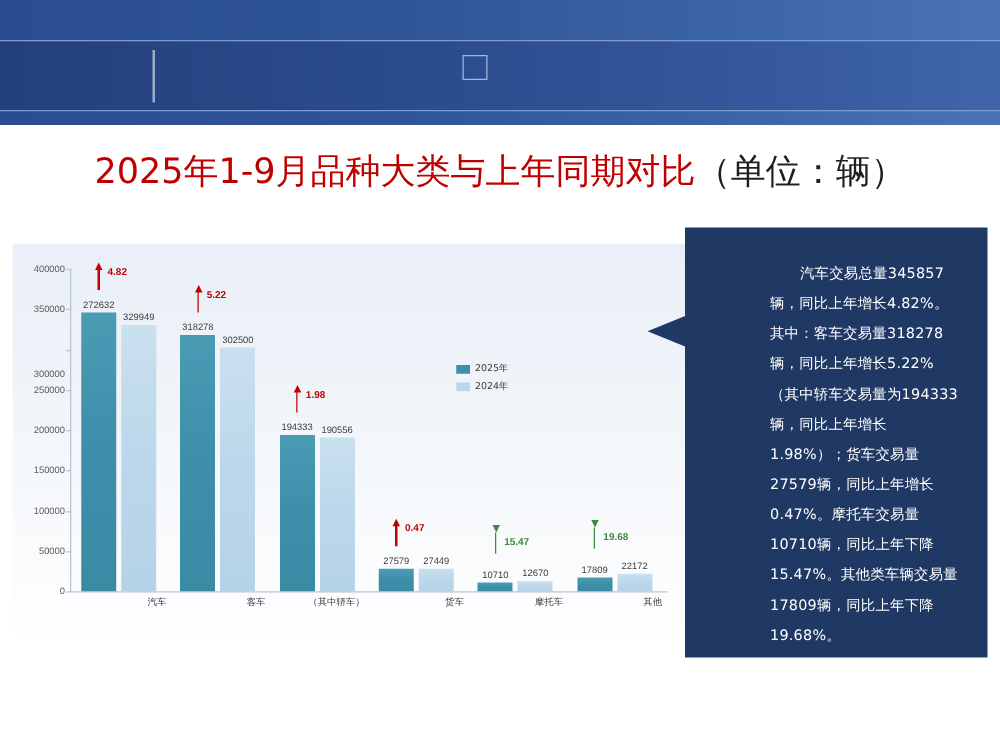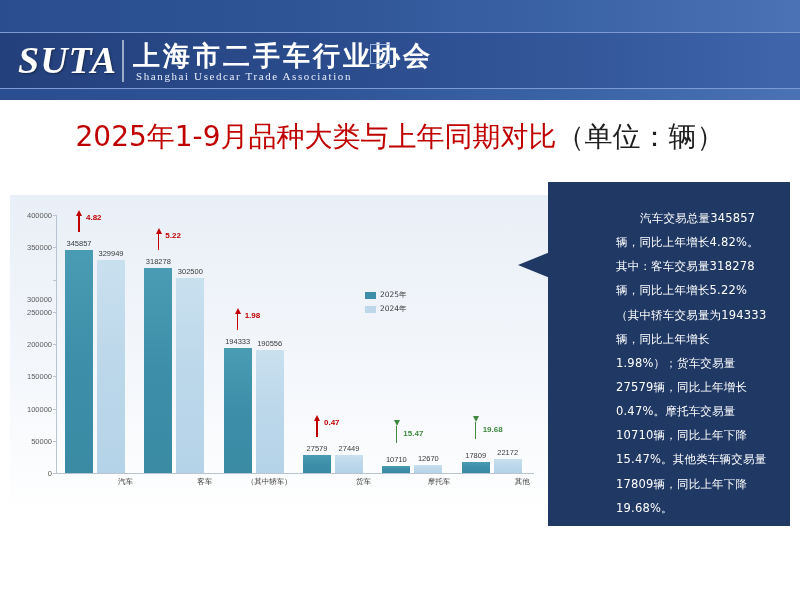--- a/index.html
+++ b/index.html
@@ -242,24 +242,21 @@
     border-top: 13px solid transparent;
     border-bottom: 13px solid transparent;
     border-right: 32px solid #1f3864;
   }
 </style>
 </head>
 <body>
 
 <div class="banner">
   <div class="banner-inner"></div>
-  <div class="suta-logo">SUTA</div>
   <div class="logo-divider"></div>
-  <div class="org-cn">上海市二手车行业协会</div>
-  <div class="org-en">Shanghai Usedcar Trade Association</div>
   <div class="banner-box"></div>
 </div>
 
 <div class="chart-title">
   <span class="highlight">2025年1-9月品种大类与上年同期对比</span><span>（单位：辆）</span>
 </div>
 
 <div class="chart-wrap">
   <div class="axis-y"></div>
   <div class="axis-x"></div>
@@ -278,21 +275,21 @@
       <div class="ytick-mark" style="top: 96.75px;"></div>
       <div class="ytick" style="top: 64.5px; margin-top: 19px;">300000</div>
       <div class="ytick-mark" style="top: 64.5px;"></div>
       <div class="ytick" style="top: 32.25px;">350000</div>
       <div class="ytick-mark" style="top: 32.25px;"></div>
       <div class="ytick" style="top: 0px;">400000</div>
       <div class="ytick-mark" style="top: 0px;"></div>
       <div class="group" style="left: 0px; width: 79.3333px;">
         <div class="bar s2025" style="height: 223.078px;"></div>
         <div class="bar s2024" style="height: 212.817px;"></div>
-        <div class="bar-label l2025" style="top: 23.9222px;">345857</div>
+        <div class="bar-label l2025" style="top: 23.9222px;">272632</div>
         <div class="bar-label l2024" style="top: 34.1829px;">329949</div>
         <div class="cat-label">汽车</div>
         <div class="arrow arrow-up" style="left: 22px; top: -5.07776px; color: rgb(192, 0, 0);">
           <div class="arrow-head"></div>
           <div class="arrow-line" style="height: 17px; left: -0.7px;"></div>
         </div>
         <div class="delta up" style="left: 29px; top: -2.07776px;">4.82</div>
       </div>
       <div class="group" style="left: 79.3333px; width: 79.3333px;">
         <div class="bar s2025" style="height: 205.289px;"></div>

